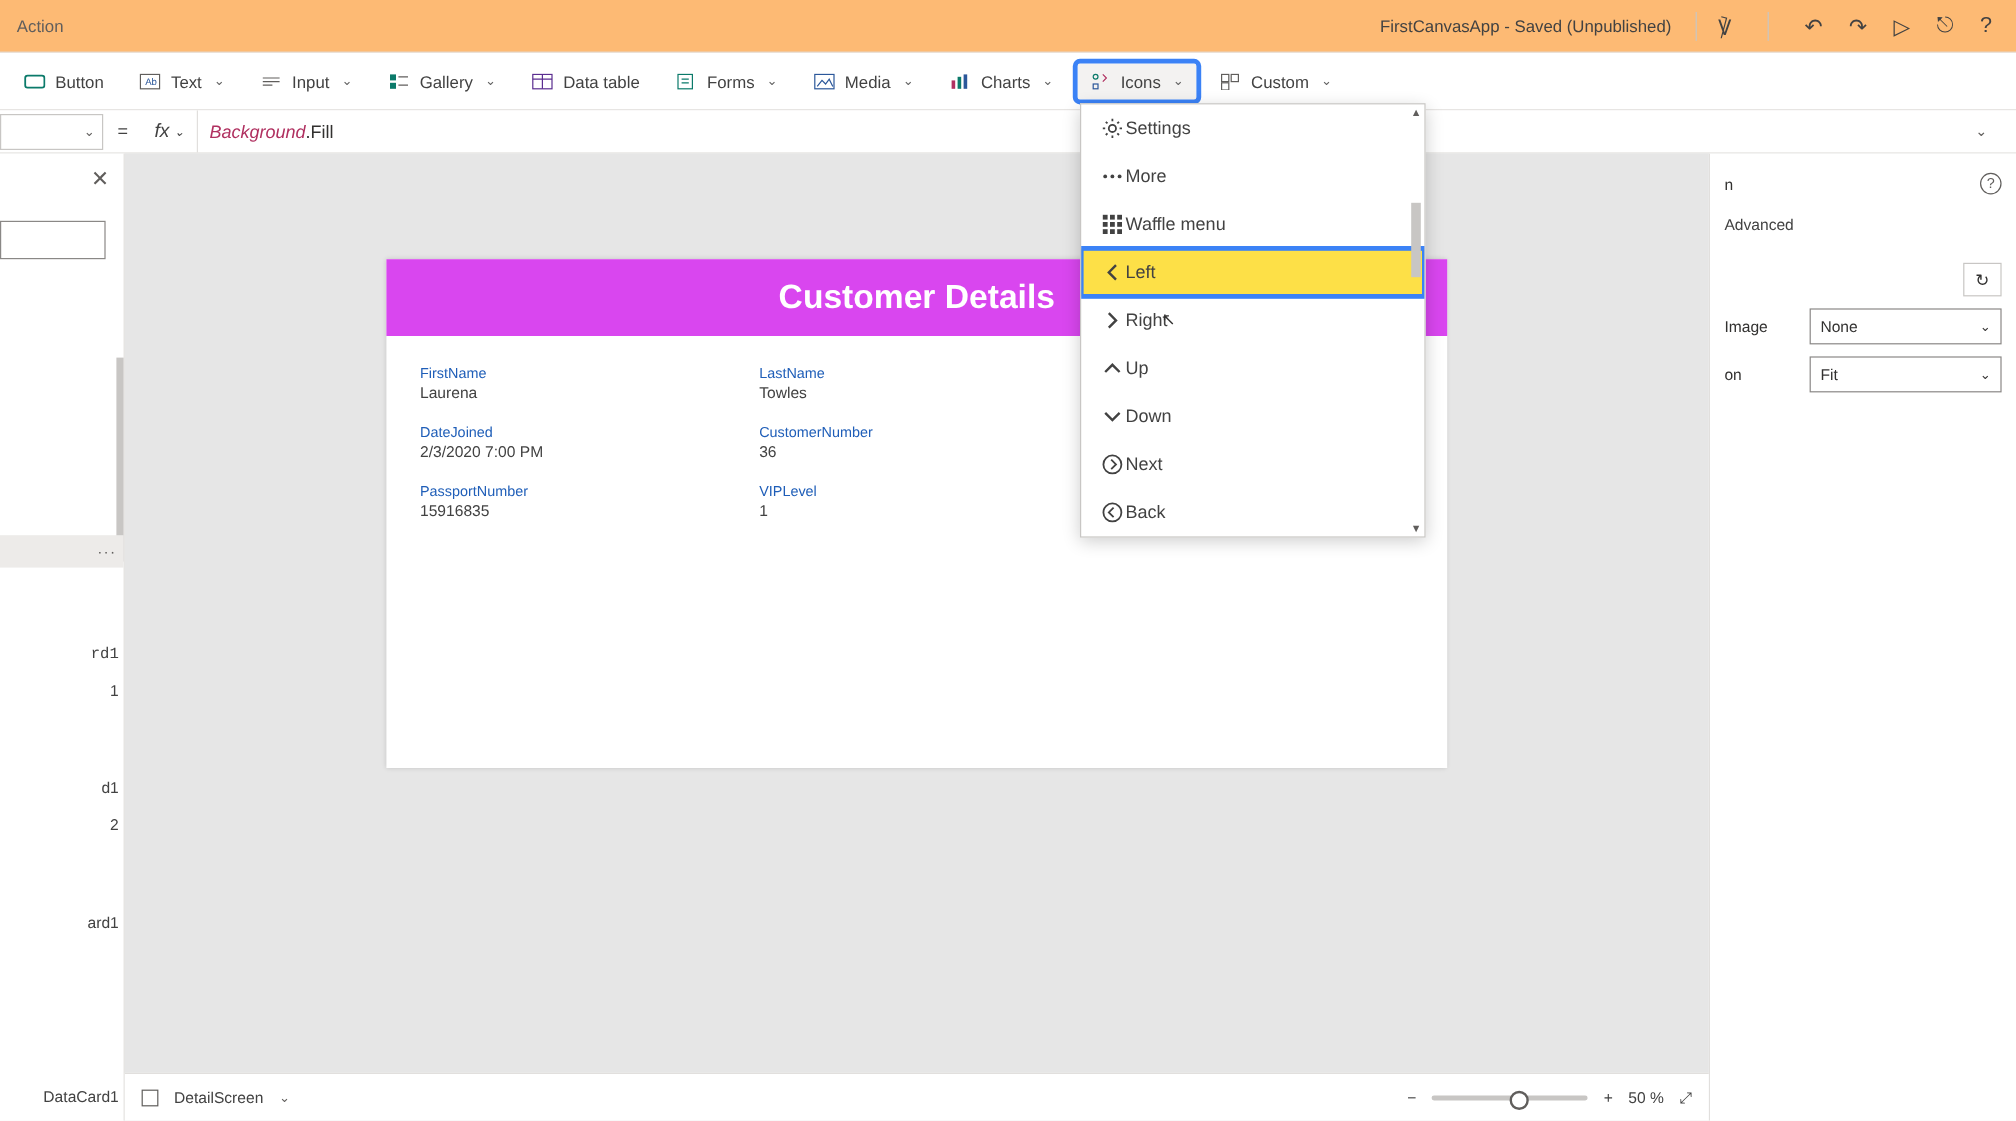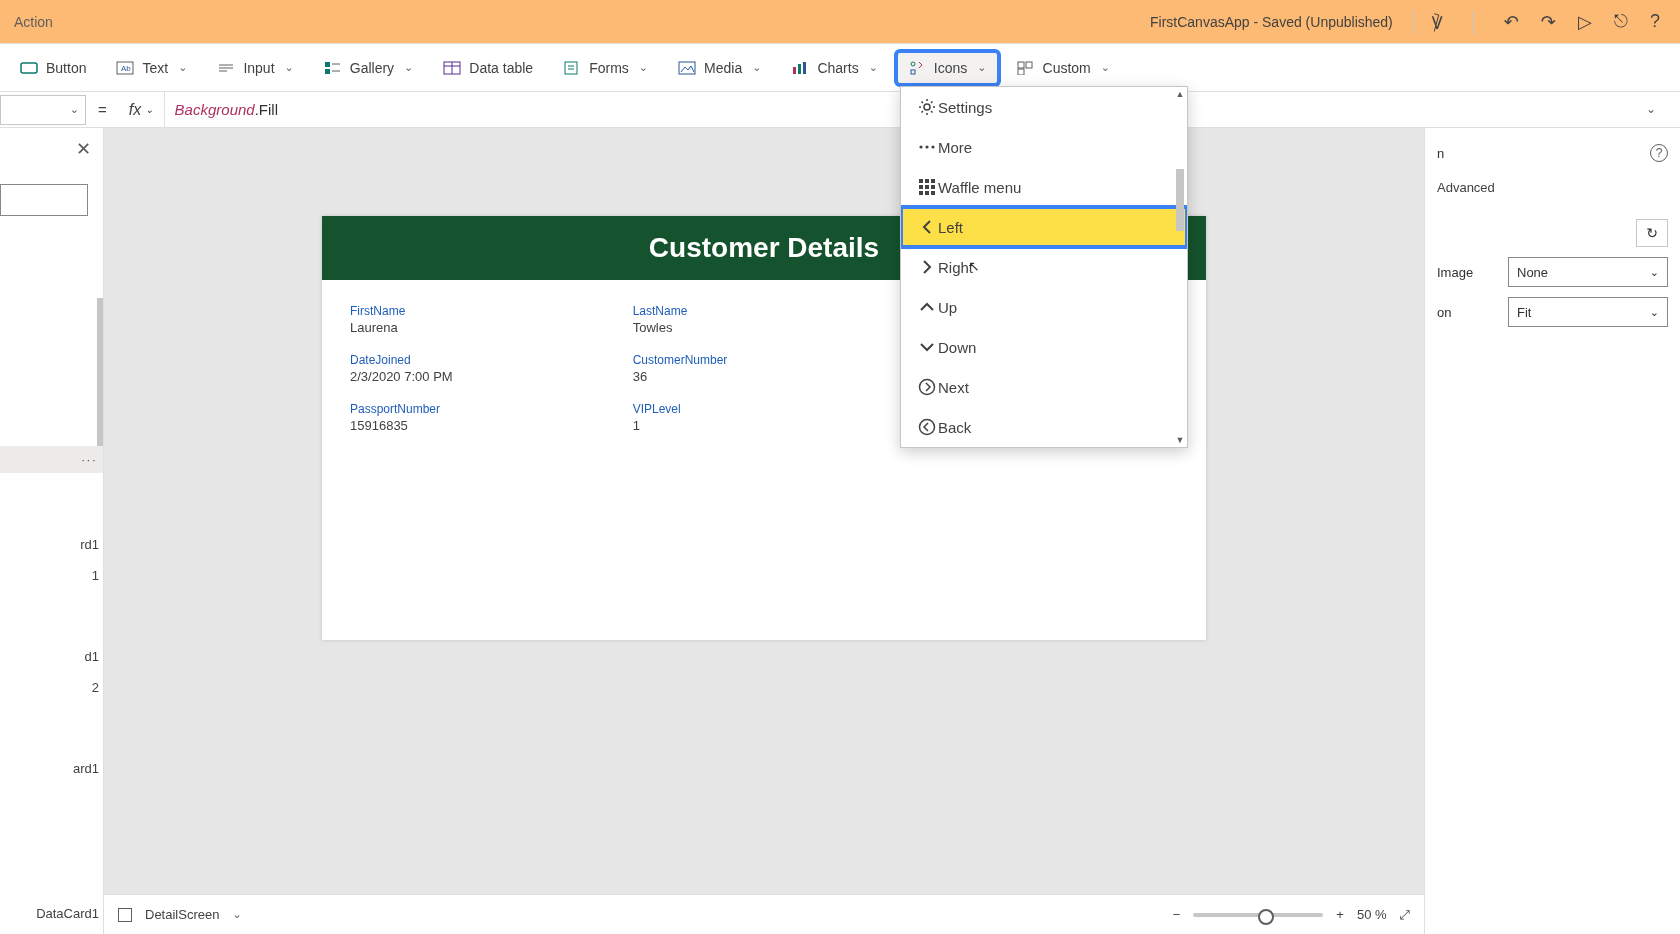--- a/index.html
+++ b/index.html
@@ -40,21 +40,21 @@
 .left .tree { position: absolute; top: 318px; width: 100%; font-size: 13px; color: #424242; }
 .left .tree-item { padding: 6px 4px; text-align: right; white-space: nowrap; overflow: hidden; }
 .left .tree-item.sel { background: #edebe9; position: relative; }
 .left .tree-item.sel::after { content: "···"; position: absolute; right: 6px; top: 6px; color: #605e5c; letter-spacing: 1px;}
 .left .scrollthumb { position:absolute; top:170px; right:0; width:6px; height:170px; background:#c8c6c4;}
 
 
 .canvas-wrap { flex: 1; background: #e6e6e6; position: relative; display: flex; flex-direction: column; }
 .canvas-area { flex: 1; display: flex; align-items: flex-start; justify-content: center; padding-top: 88px; }
 .canvas { width: 884px; background: #fff; box-shadow: 0 0 4px rgba(0,0,0,.15); }
-.canvas-header { background: #14532d; color: #fff; text-align: center; font-weight: 700; font-size: 28px; padding: 16px; }
+.canvas-header { background: #d946ef; color: #fff; text-align: center; font-weight: 700; font-size: 28px; padding: 16px; }
 .canvas-body { padding: 24px 28px; display: grid; grid-template-columns: 1fr 1fr 1fr; gap: 18px 20px; min-height: 360px; align-content: start; }
 .field-label { color: #1f5eb8; font-size: 12px; }
 .field-value { color: #424242; font-size: 13px; margin-top: 2px; }
 .field { display: flex; flex-direction: column; }
 
 
 .statusbar { height: 40px; background: #fff; border-top: 1px solid #e1dfdd; display: flex; align-items: center; padding: 0 14px; font-size: 13px; color: #424242; gap: 13px; }
 .statusbar .spacer { flex: 1; }
 .statusbar .zoomslider { width: 130px; height: 4px; background: #c8c6c4; position: relative; border-radius: 2px; }
 .statusbar .zoomslider::after { content:""; position:absolute; left:50%; top:-4px; width:12px; height:12px; background:#fff; border:2px solid #605e5c; border-radius:50%;}
@@ -225,21 +225,21 @@
 
 <div class="main">
 
   <div class="left">
     <span class="close">✕</span>
     <div class="searchbox"></div>
     <div class="scrollthumb"></div>
     <div class="tree" id="tree">
         <div class="tree-item sel">&nbsp;</div>
         <div style="height: 54px;"></div>
-        <div class="tree-item" style="margin-top: 4px;">rd1</div>
+        <div class="tree-item" style="margin-top: 4px; font-family: Liberation Mono, monospace;">rd1</div>
         <div class="tree-item" style="margin-top: 4px;">1</div>
         <div class="tree-item" style="margin-top: 54px;">d1</div>
         <div class="tree-item" style="margin-top: 4px;">2</div>
         <div class="tree-item" style="margin-top: 54px;">ard1</div>
         <div class="tree-item" style="margin-top: 118px;">DataCard1</div>
       </div>
   </div>
 
   <div class="canvas-wrap">
     <div class="canvas-area">

